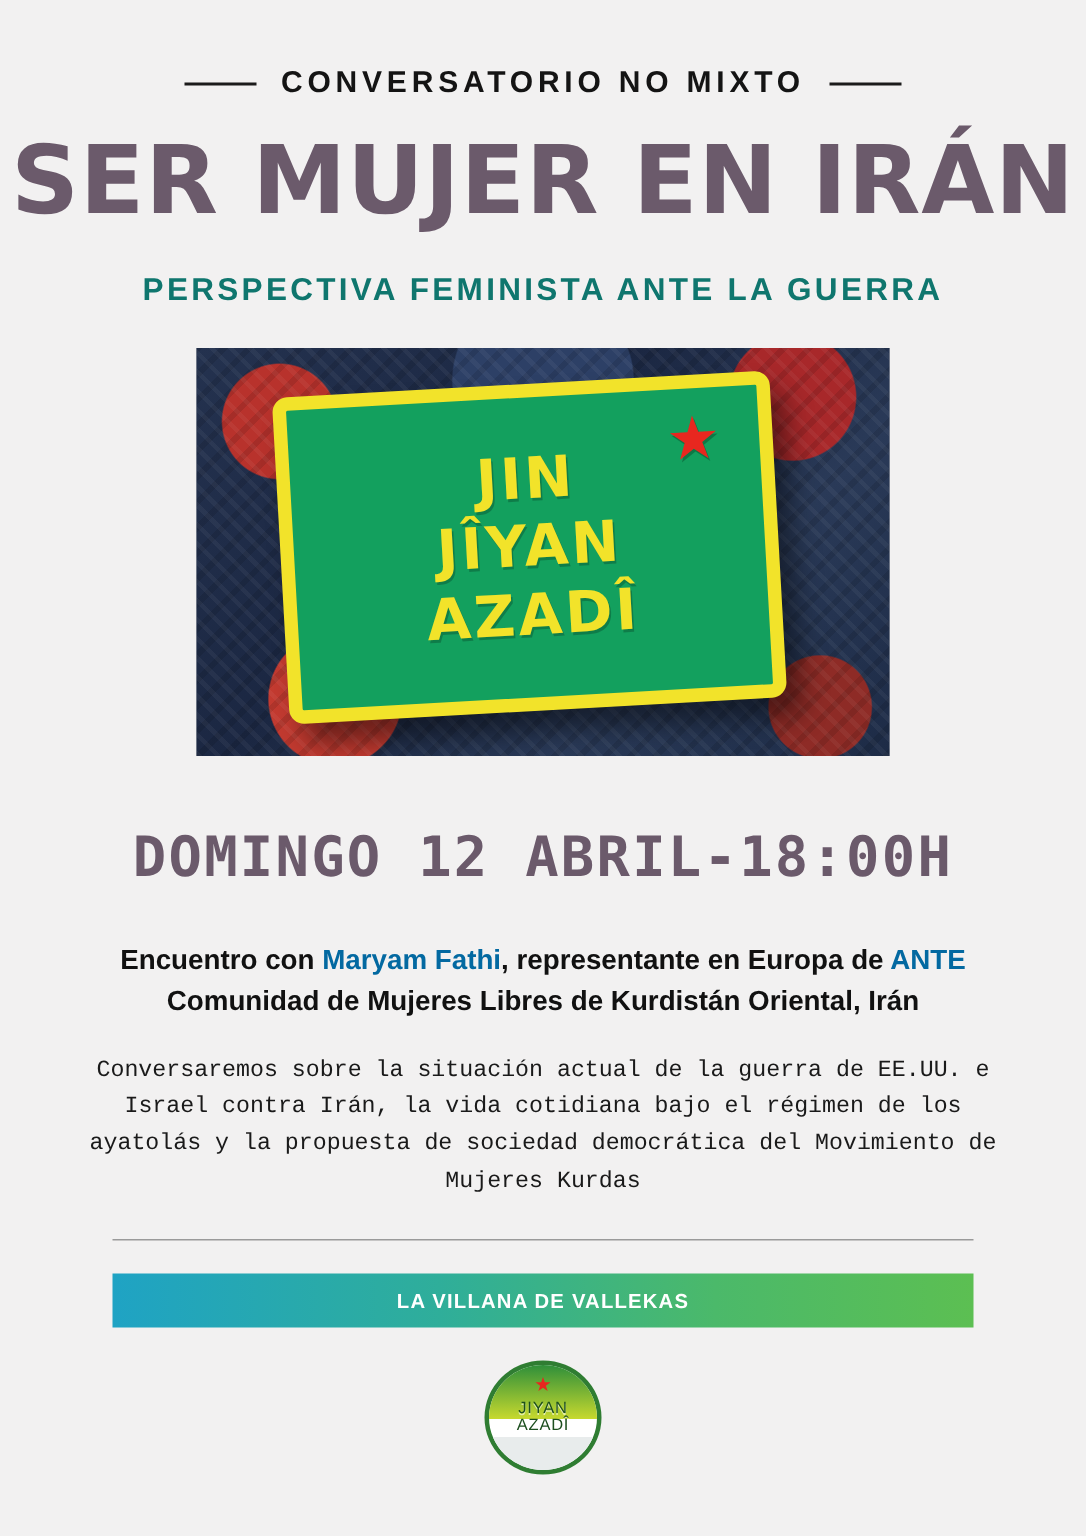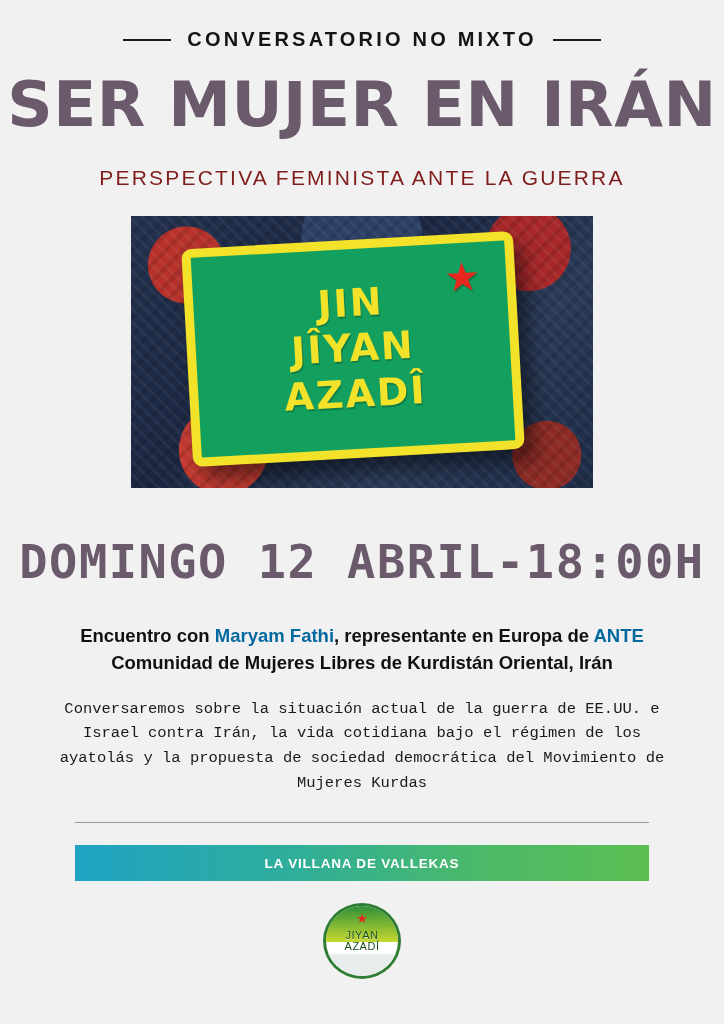--- a/index.html
+++ b/index.html
@@ -20,21 +20,21 @@
     flex-direction: column;
     align-items: center;
   }
 
   
   .kicker-row {
     display: flex;
     align-items: center;
     justify-content: center;
     width: 100%;
-    margin-top: 28px;
+    margin-top: 44px;
     gap: 16px;
   }
   .kicker-rule {
     width: 48px;
     height: 2px;
     background: #1b1b1b;
   }
   .kicker {
     font-size: 20px;
     font-weight: bold;
@@ -52,23 +52,23 @@
     letter-spacing: 0.5px;
     color: #6b5a6b;
     text-align: left;
     font-family: "DejaVu Sans", sans-serif;
   }
 
   
   .subtitle {
     margin-top: 30px;
     font-size: 21px;
-    font-weight: normal;
+    font-weight: bold;
     letter-spacing: 2.2px;
-    color: #7f1d1d;
+    color: #0f766e;
     text-align: center;
   }
 
   
   .photo {
     position: relative;
     margin-top: 26px;
     width: 462px;
     height: 272px;
     overflow: hidden;
@@ -125,21 +125,21 @@
     top: 14px;
     color: #e8271f;
     font-size: 40px;
     line-height: 1;
     text-shadow: 1px 2px 0 rgba(0,0,0,0.25);
   }
 
   
   .date {
     margin-top: 46px;
-    font-size: 47px;
+    font-size: 37px;
     font-weight: bold;
     letter-spacing: 1.5px;
     color: #6b5a6b;
     text-align: center;
     font-family: "DejaVu Sans Mono", monospace;
   }
 
   
   .speaker {
     margin-top: 34px;

